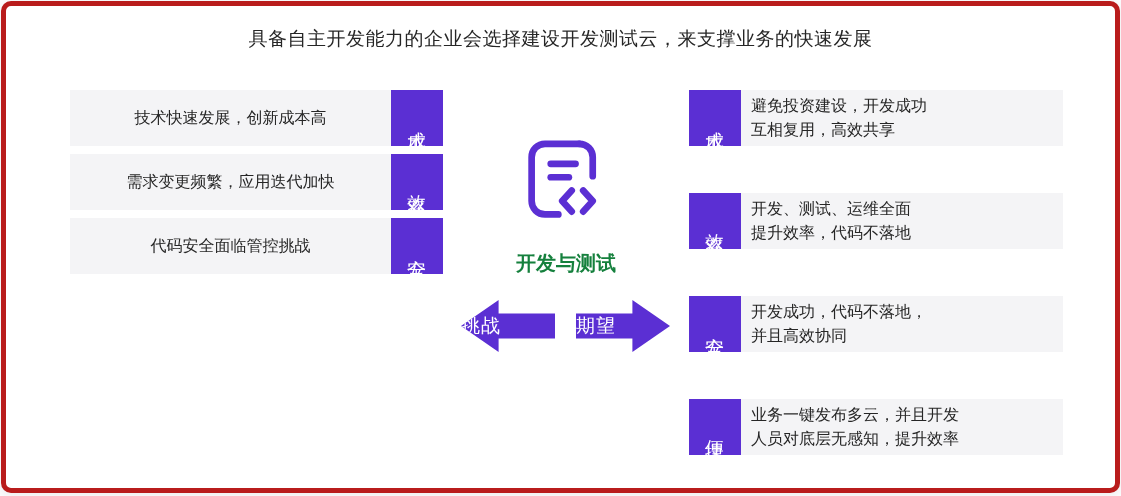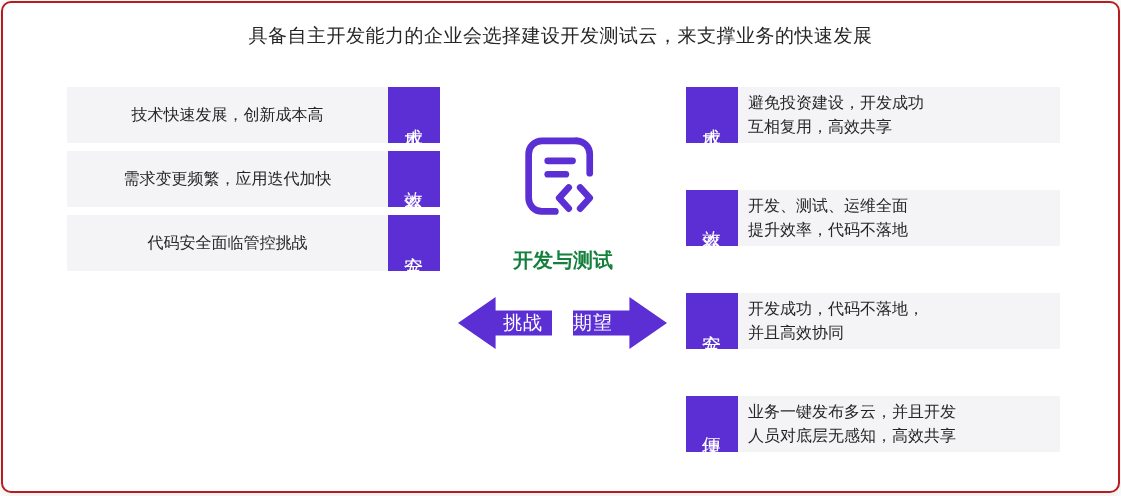--- a/index.html
+++ b/index.html
@@ -4,21 +4,21 @@
 <style>
   html,body{margin:0;padding:0;}
   body{
     width:1121px;height:496px;position:relative;overflow:hidden;
     background:#fbfbfc;
     font-family:"Liberation Sans","DejaVu Sans",sans-serif;
     color:#262626;
   }
   .card{
     position:absolute;left:1px;top:1px;right:1px;bottom:3px;
-    background:#ffffff;border:2px solid #b91c1c;border-radius:10px;
+    background:#ffffff;border:5px solid #b91c1c;border-radius:10px;
     box-shadow:0 2px 8px rgba(0,0,0,0.06);
   }
   .title{
     position:absolute;top:20px;left:0;width:100%;
     text-align:center;font-size:19px;font-weight:500;color:#262626;
     letter-spacing:0.5px;
   }
   .col{position:absolute;top:84px;display:flex;flex-direction:column;gap:47px;}
   .left-col{left:64px;width:373px;gap:8px;}
   .right-col{left:683px;width:374px;}
@@ -43,21 +43,21 @@
   .arrow{
     position:absolute;top:294px;width:94px;height:52px;
     background:#5B2FD3;color:#ffffff;
     display:flex;align-items:center;justify-content:flex-start;
     font-size:19px;font-weight:500;letter-spacing:1px;
   }
   .arrow-left{
     left:455px;
     clip-path:polygon(0 50%, 40% 0, 40% 26%, 100% 26%, 100% 74%, 40% 74%, 40% 100%);
   }
-  .arrow-left span{margin-left:45px;}
+  .arrow-left span{}
   .arrow-right{
     left:570px;
     clip-path:polygon(100% 50%, 60% 0, 60% 26%, 0 26%, 0 74%, 60% 74%, 60% 100%);
   }
   .arrow-right span{margin-left:0;}
 </style>
 </head>
 <body>
 
 <div class="card">
@@ -91,21 +91,21 @@
 提升效率，代码不落地</div>
     </div>
     <div class="row">
       <div class="tag">安全</div>
       <div class="row-box">开发成功，代码不落地，
 并且高效协同</div>
     </div>
     <div class="row">
       <div class="tag">便捷</div>
       <div class="row-box">业务一键发布多云，并且开发
-人员对底层无感知，高效共享</div>
+人员对底层无感知，提升效率</div>
     </div>
   </div>
 
   <div class="center-icon">
     <svg width="84" height="92" viewBox="0 0 88 92" fill="none" xmlns="http://www.w3.org/2000/svg">
       <path d="M58 6 H22 A14 14 0 0 0 8 20 V66 A14 14 0 0 0 22 80 H36" stroke="#5B2FD3" stroke-width="7" stroke-linecap="round" stroke-linejoin="round" fill="none"></path>
       <path d="M58 6 A14 14 0 0 1 72 20 V40" stroke="#5B2FD3" stroke-width="7" stroke-linecap="round" stroke-linejoin="round" fill="none"></path>
       <path d="M28 27 H54" stroke="#5B2FD3" stroke-width="7" stroke-linecap="round"></path>
       <path d="M28 41 H47" stroke="#5B2FD3" stroke-width="7" stroke-linecap="round"></path>
       <polyline points="50,55 40,66 50,77" stroke="#5B2FD3" stroke-width="7" stroke-linecap="round" stroke-linejoin="round" fill="none"></polyline>

